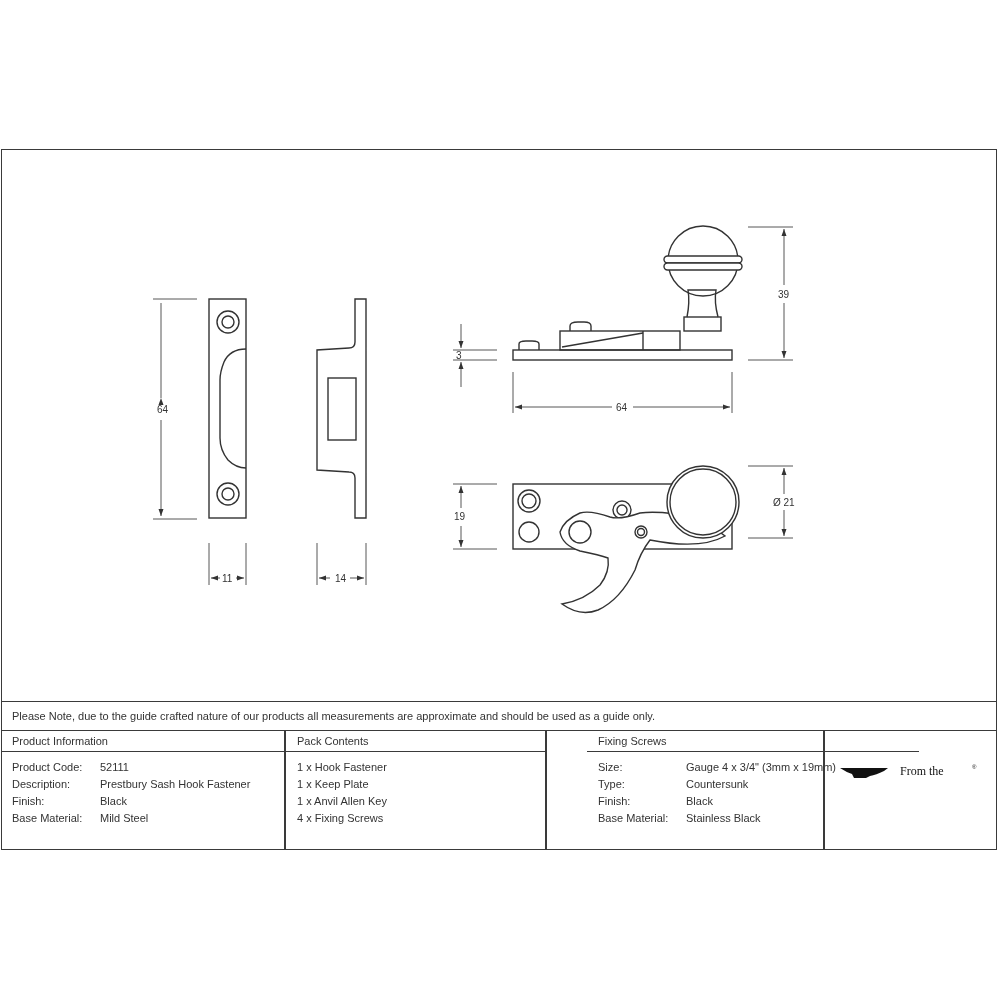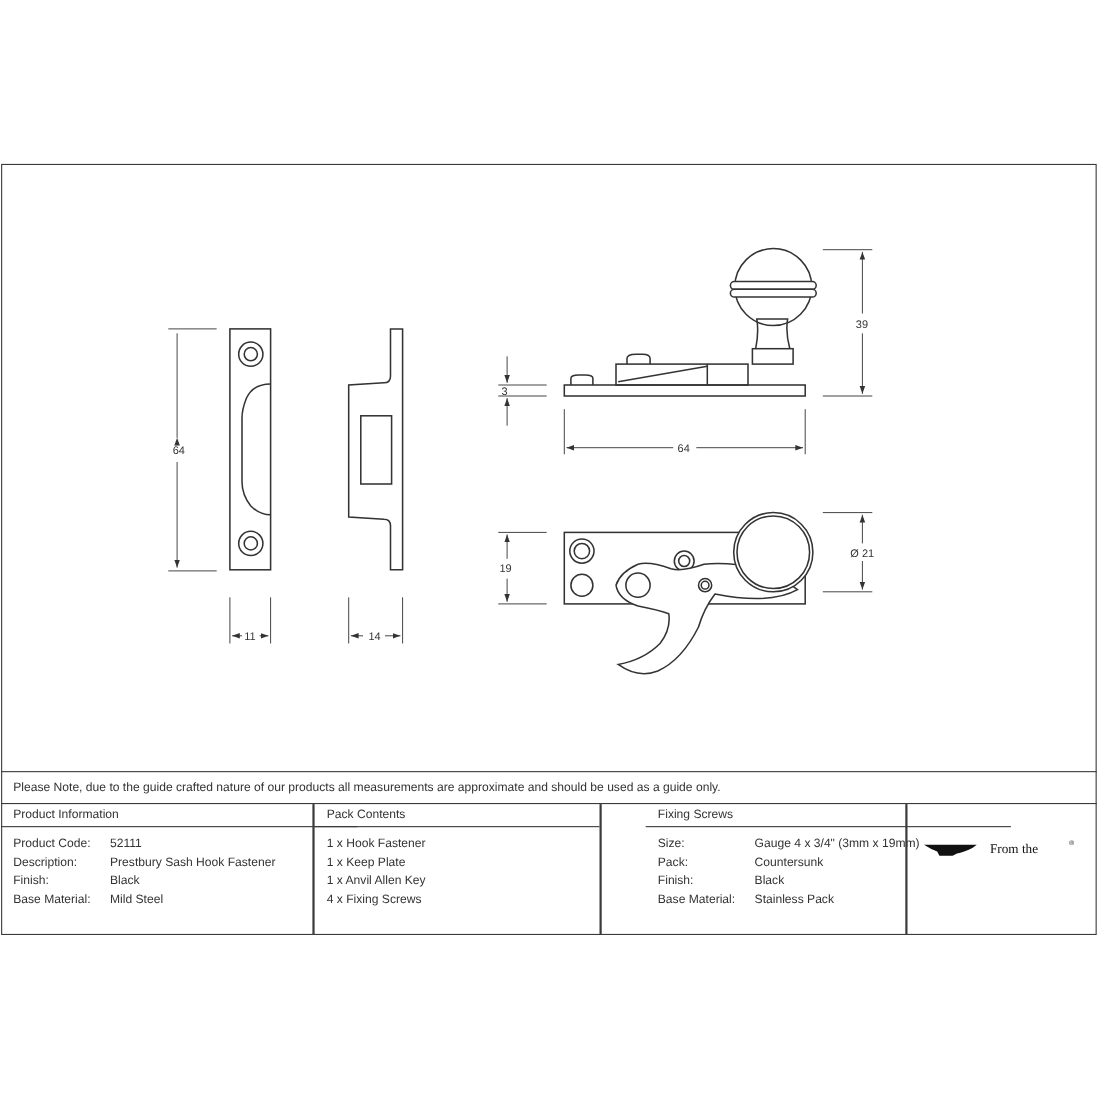--- a/index.html
+++ b/index.html
@@ -183,30 +183,30 @@
 <div class="col" style="left:547px; width:332px;margin-left:40px;">
   <div class="col-head">
       <span>Fixing Screws</span>
     </div>
   <div class="rows">
     <div class="r">
         <span class="k">Size:</span>
         <span>Gauge 4 x 3/4" (3mm x 19mm)</span>
       </div>
     <div class="r">
-        <span class="k">Pack:</span>
+        <span class="k">Type:</span>
         <span>Countersunk</span>
       </div>
     <div class="r">
         <span class="k">Finish:</span>
         <span>Black</span>
       </div>
     <div class="r">
         <span class="k">Base Material:</span>
-        <span>Stainless Pack</span>
+        <span>Stainless Black</span>
       </div>
   </div>
 </div>
 <div class="divider" style="left:823px;"></div>
 
 <div class="logo">
   <svg width="50" height="14" style="position:absolute;left:2px;top:6px;">
     <path d="M0,2 L48,2 L44,5 Q36,9 30,10 L26,12 L14,12 L12,8 Q6,6 0,2 Z" fill="#111"></path>
   </svg>
   <span class="logo-from">From the</span>

